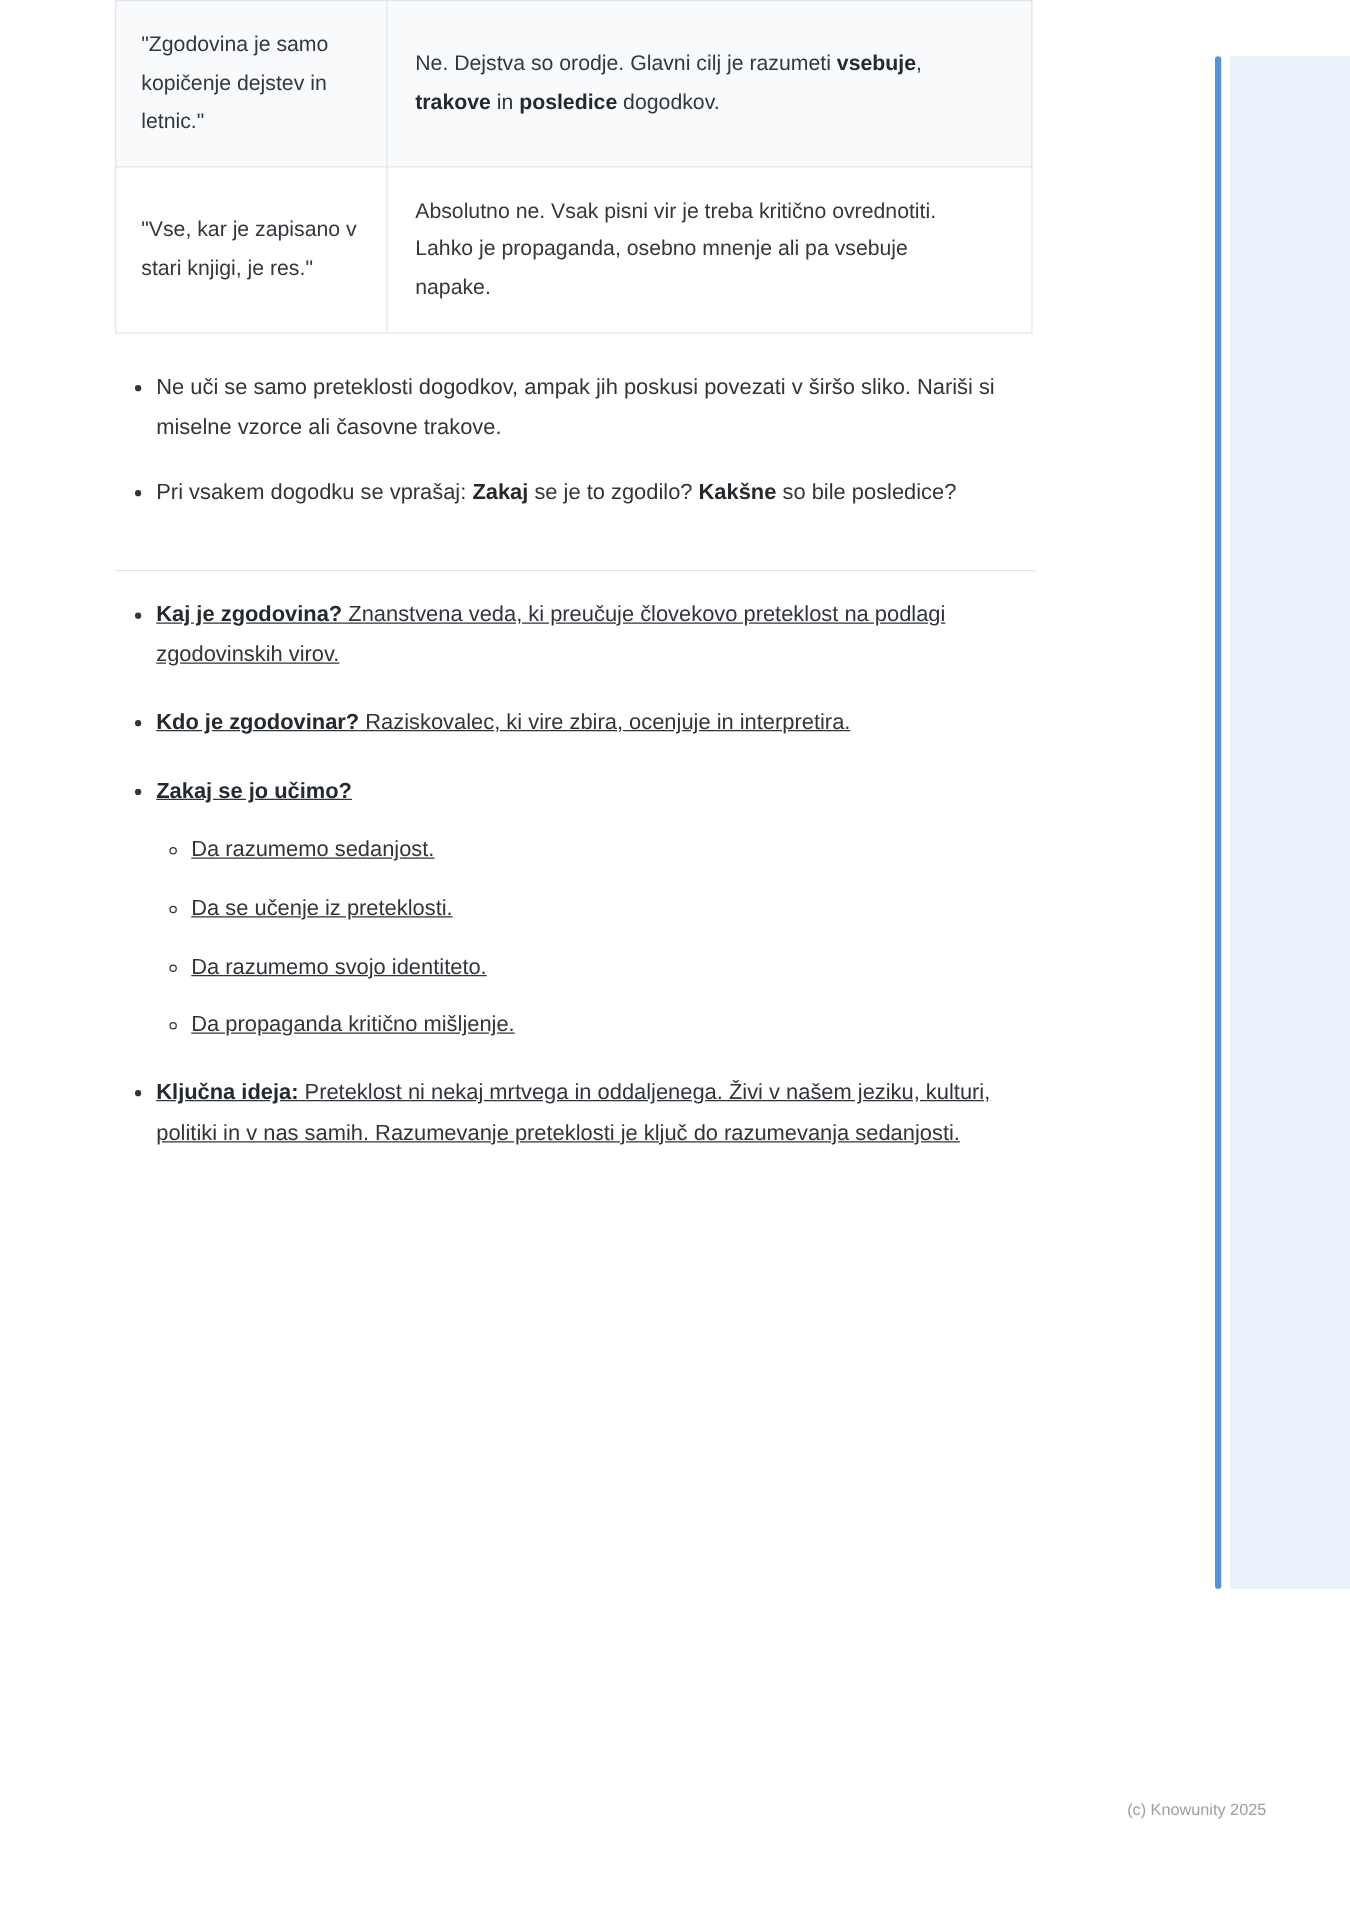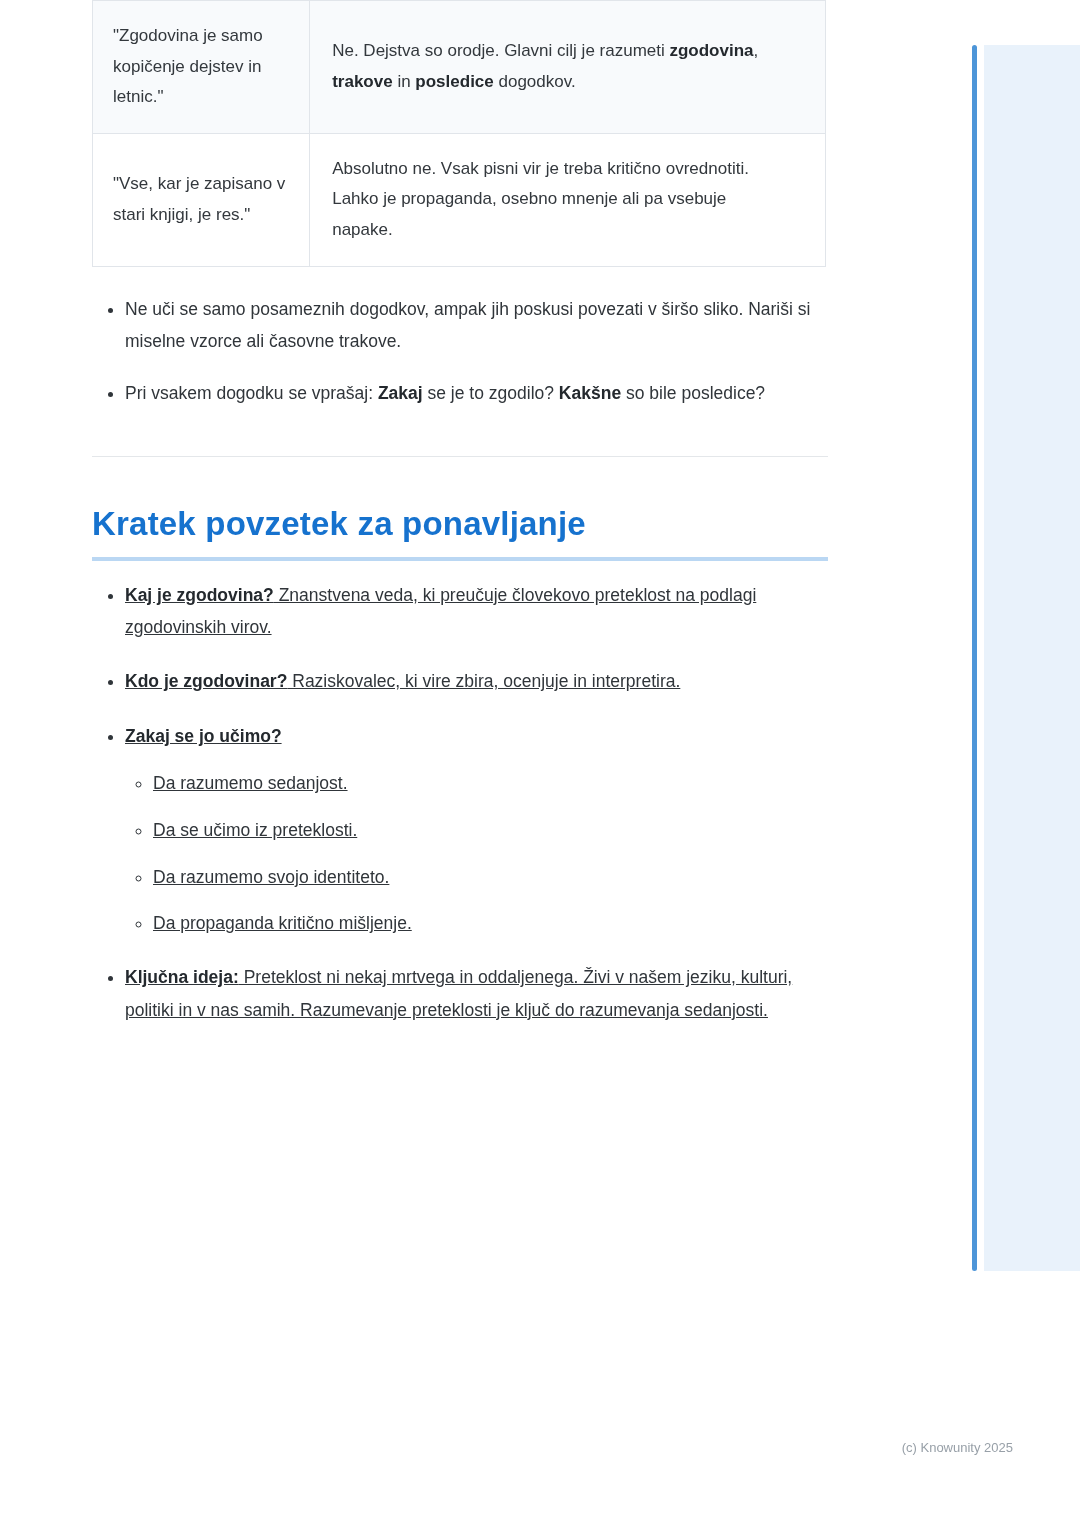--- a/index.html
+++ b/index.html
@@ -119,63 +119,62 @@
 <div class="page">
   <div class="content">
 
     <table class="qa-table">
       <tbody>
         <tr class="row-1">
           <td class="cell-left">
             <span>"Zgodovina je samo kopičenje dejstev in letnic."</span>
           </td>
           <td class="cell-right">
-            <span>Ne. Dejstva so orodje. Glavni cilj je razumeti <strong>zgodovina</strong>, <strong>trakove</strong> in <strong>posledice</strong> dogodkov.</span>
+            <span>Ne. Dejstva so orodje. Glavni cilj je razumeti <strong>vsebuje</strong>, <strong>trakove</strong> in <strong>posledice</strong> dogodkov.</span>
           </td>
         </tr>
         <tr class="row-2">
           <td class="cell-left">
             <span>"Vse, kar je zapisano v stari knjigi, je res."</span>
           </td>
           <td class="cell-right">
             <span>Absolutno ne. Vsak pisni vir je treba kritično ovrednotiti. Lahko je propaganda, osebno mnenje ali pa vsebuje napake.</span>
           </td>
         </tr>
       </tbody>
     </table>
 
 
     <ul class="bullets">
       <li>
-        <span>Ne uči se samo posameznih dogodkov, ampak jih poskusi povezati v širšo sliko. Nariši si miselne vzorce ali časovne trakove.</span>
+        <span>Ne uči se samo preteklosti dogodkov, ampak jih poskusi povezati v širšo sliko. Nariši si miselne vzorce ali časovne trakove.</span>
       </li>
       <li>
         <span>Pri vsakem dogodku se vprašaj: <strong>Zakaj</strong> se je to zgodilo? <strong>Kakšne</strong> so bile posledice?</span>
       </li>
     </ul>
 
     <hr class="divider">
 
-    <h1 class="section-heading">Kratek povzetek za ponavljanje</h1>
 
     <ul class="bullets summary">
       <li>
         <span><strong>Kaj je zgodovina?</strong> Znanstvena veda, ki preučuje človekovo preteklost na podlagi zgodovinskih virov.</span>
       </li>
       <li>
         <span><strong>Kdo je zgodovinar?</strong> Raziskovalec, ki vire zbira, ocenjuje in interpretira.</span>
       </li>
       <li>
         <span><strong>Zakaj se jo učimo?</strong></span>
         <ul class="sub">
           <li>
             <span>Da razumemo sedanjost.</span>
           </li>
           <li>
-            <span>Da se učimo iz preteklosti.</span>
+            <span>Da se učenje iz preteklosti.</span>
           </li>
           <li>
             <span>Da razumemo svojo identiteto.</span>
           </li>
           <li>
             <span>Da propaganda kritično mišljenje.</span>
           </li>
         </ul>
       </li>
       <li>

